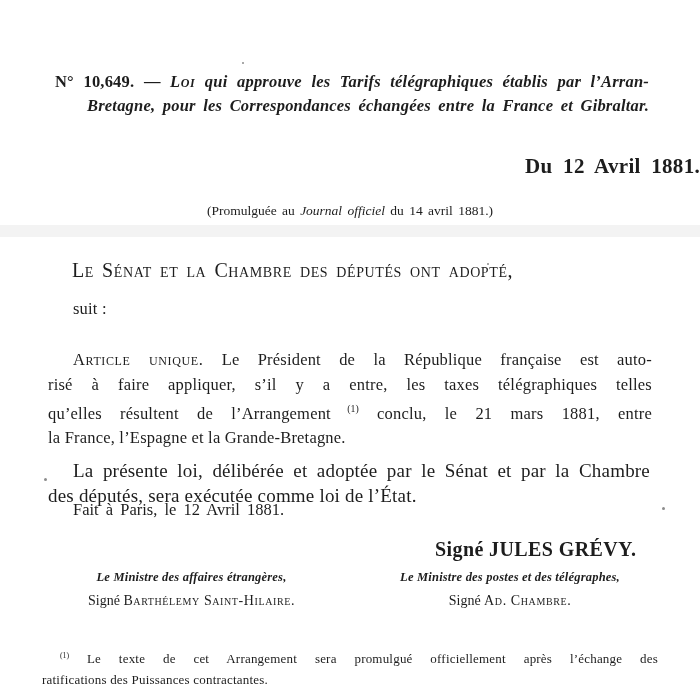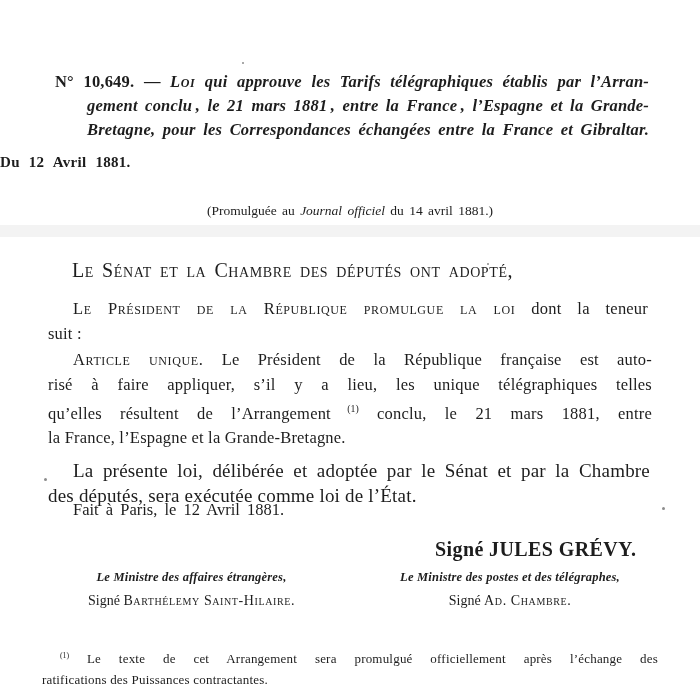--- a/index.html
+++ b/index.html
@@ -28,22 +28,22 @@
 
   .heading {
     top: 29px; left: 55px; width: 594px;
     font-size: 16.5px; line-height: 24px;
     letter-spacing: 0.2px;
   }
   .heading .line:nth-child(n+2) { padding-left: 32px; }
 
   .dateline {
     top: 113px; left: 0; width: 700px;
-    text-align: left;
-    font-size: 15px; font-weight: 700;
+    text-align: right;
+    font-size: 21px; font-weight: 700;
     word-spacing: 5px; letter-spacing: 0.3px;
   }
 
   .promulg {
     top: 161px; left: 0; width: 700px;
     font-size: 13.5px; line-height: 17px;
     word-spacing: 2px;
   }
 
   .band {
@@ -113,42 +113,40 @@
 </style>
 </head>
 <body>
 
 <div class="page">
 
   <div class="abs band"></div>
 
   <div class="abs rich heading">
       <div class="line"><span class="s-b">N° 10,649. — </span><span class="s-b s-i s-sc">Loi</span><span class="s-b s-i"> qui approuve les Tarifs télégraphiques établis par l’Arran-</span></div>
-      <div class="line"><span class="s-b s-i">gement conclu , le 21 mars 1881 , entre la France , l’Espagne et la Grande-</span></div>
       <div class="line"><span class="s-b s-i">Bretagne, pour les Correspondances échangées entre la France et Gibraltar.</span></div>
     </div>
 
   <div class="abs dateline">Du 12 Avril 1881.</div>
 
   <div class="abs rich center-rich promulg">
       <div class="line"><span>(Promulguée au </span><span class="s-i">Journal officiel</span><span> du 14 avril 1881.)</span></div>
     </div>
 
   <div class="abs rich senat">
       <div class="line noj"><span class="s-sc">Le Sénat et la Chambre des députés ont adopté,</span></div>
     </div>
 
   <div class="abs rich president">
-      <div class="line"><span class="s-sc">Le Président de la République promulgue la loi</span><span> dont la teneur</span></div>
       <div class="line noj"><span>suit :</span></div>
     </div>
 
   <div class="abs rich article">
       <div class="line"><span class="s-sc">Article unique.</span><span> Le Président de la République française est auto-</span></div>
-      <div class="line"><span>risé à faire appliquer, s’il y a lieu, les unique télégraphiques telles</span></div>
+      <div class="line"><span>risé à faire appliquer, s’il y a entre, les taxes télégraphiques telles</span></div>
       <div class="line"><span>qu’elles résultent de l’Arrangement</span><span class="s-sup"> (1)</span><span> conclu, le 21 mars 1881, entre</span></div>
       <div class="line noj"><span>la France, l’Espagne et la Grande-Bretagne.</span></div>
     </div>
 
   <div class="abs rich execution">
       <div class="line"><span>La présente loi, délibérée et adoptée par le Sénat et par la Chambre</span></div>
       <div class="line noj"><span>des députés, sera exécutée comme loi de l’État.</span></div>
     </div>
 
   <div class="abs fait">Fait à Paris, le 12 Avril 1881.</div>

